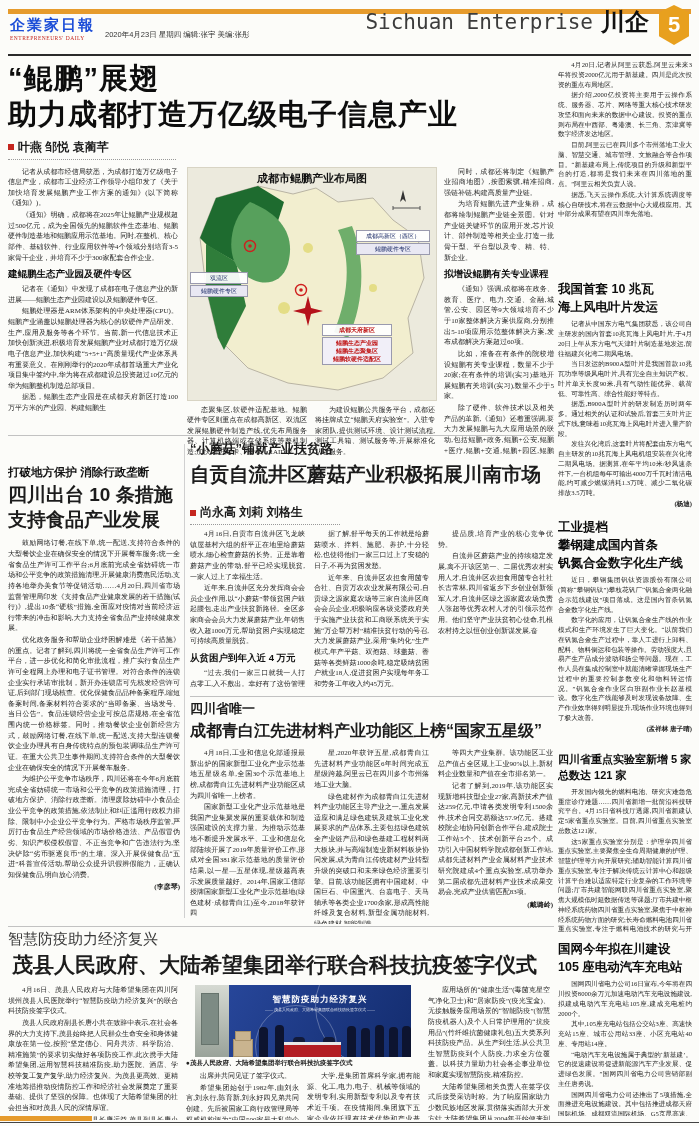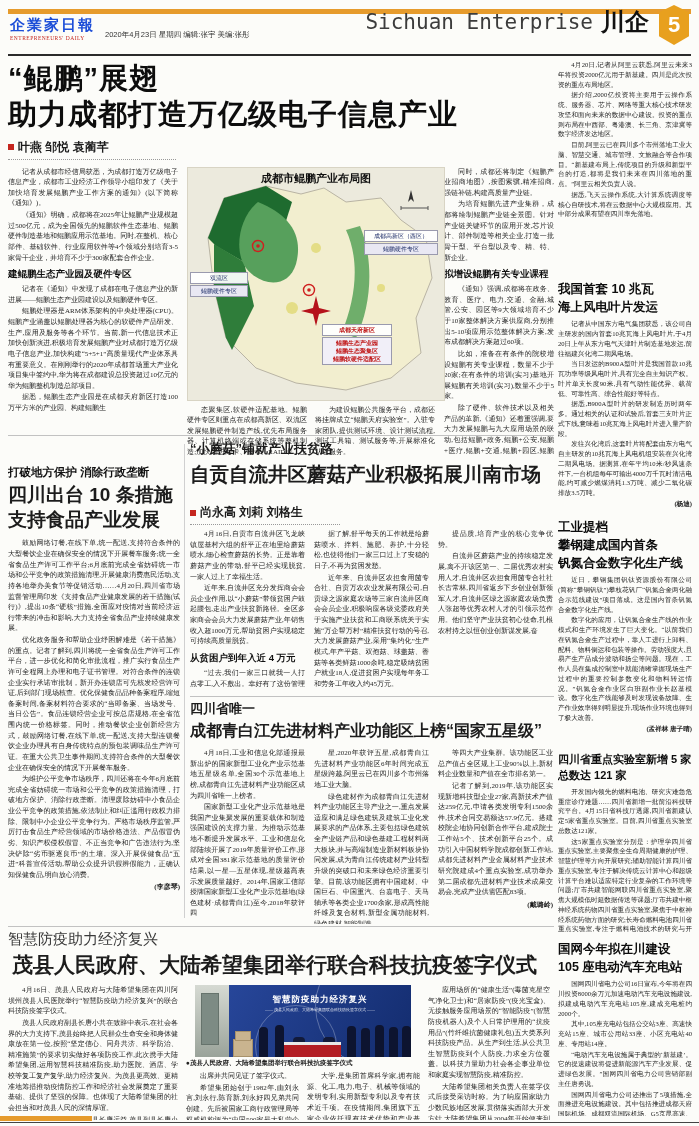--- a/index.html
+++ b/index.html
@@ -35,21 +35,21 @@
   .main-headline{font-family:"Liberation Sans","DejaVu Sans",sans-serif;font-weight:bold;font-size:29px;
                  line-height:1.25;color:#0d0d0d;letter-spacing:1px;}
   .main-byline{width:168px;margin-top:6px;}
   .main-body{display:flex;gap:9px;margin-top:7px;height:288px;overflow:hidden;}
   .m-col1{width:170px;}
   .m-mid{width:248px;}
   .m-col4{width:110px;}
   .m-sub{display:flex;gap:8px;margin-top:4px;}
   .m-sub>div{width:120px;}
   
-  .map{position:relative;width:248px;height:232px;background:#eceadd;border:1px solid #d8d4c4;overflow:hidden;padding-left:8px;}
+  .map{position:relative;width:248px;height:232px;background:#eceadd;border:1px solid #d8d4c4;overflow:hidden;}
   .map-title{position:absolute;left:0;right:0;top:3px;text-align:center;font-size:11px;font-weight:bold;
              font-family:"Liberation Sans",sans-serif;color:#111;}
   .map-lbl{position:absolute;font-size:6px;line-height:1.35;text-align:center;
            font-family:"Liberation Sans",sans-serif;}
   .map-cell{border:1px solid #9a9aae;background:rgba(255,255,255,.93);color:#1a2a66;padding:1px 3px;margin-bottom:1px;}
   .map-cell.alt{background:#e9e8f3;}
   .map-cell.red{color:#c01818;font-weight:bold;}
   .map-cell.redlist{color:#c01818;background:#f1eff8;font-weight:bold;}
   
   .food{position:absolute;left:8px;top:465px;width:172px;height:482px;overflow:hidden;}

